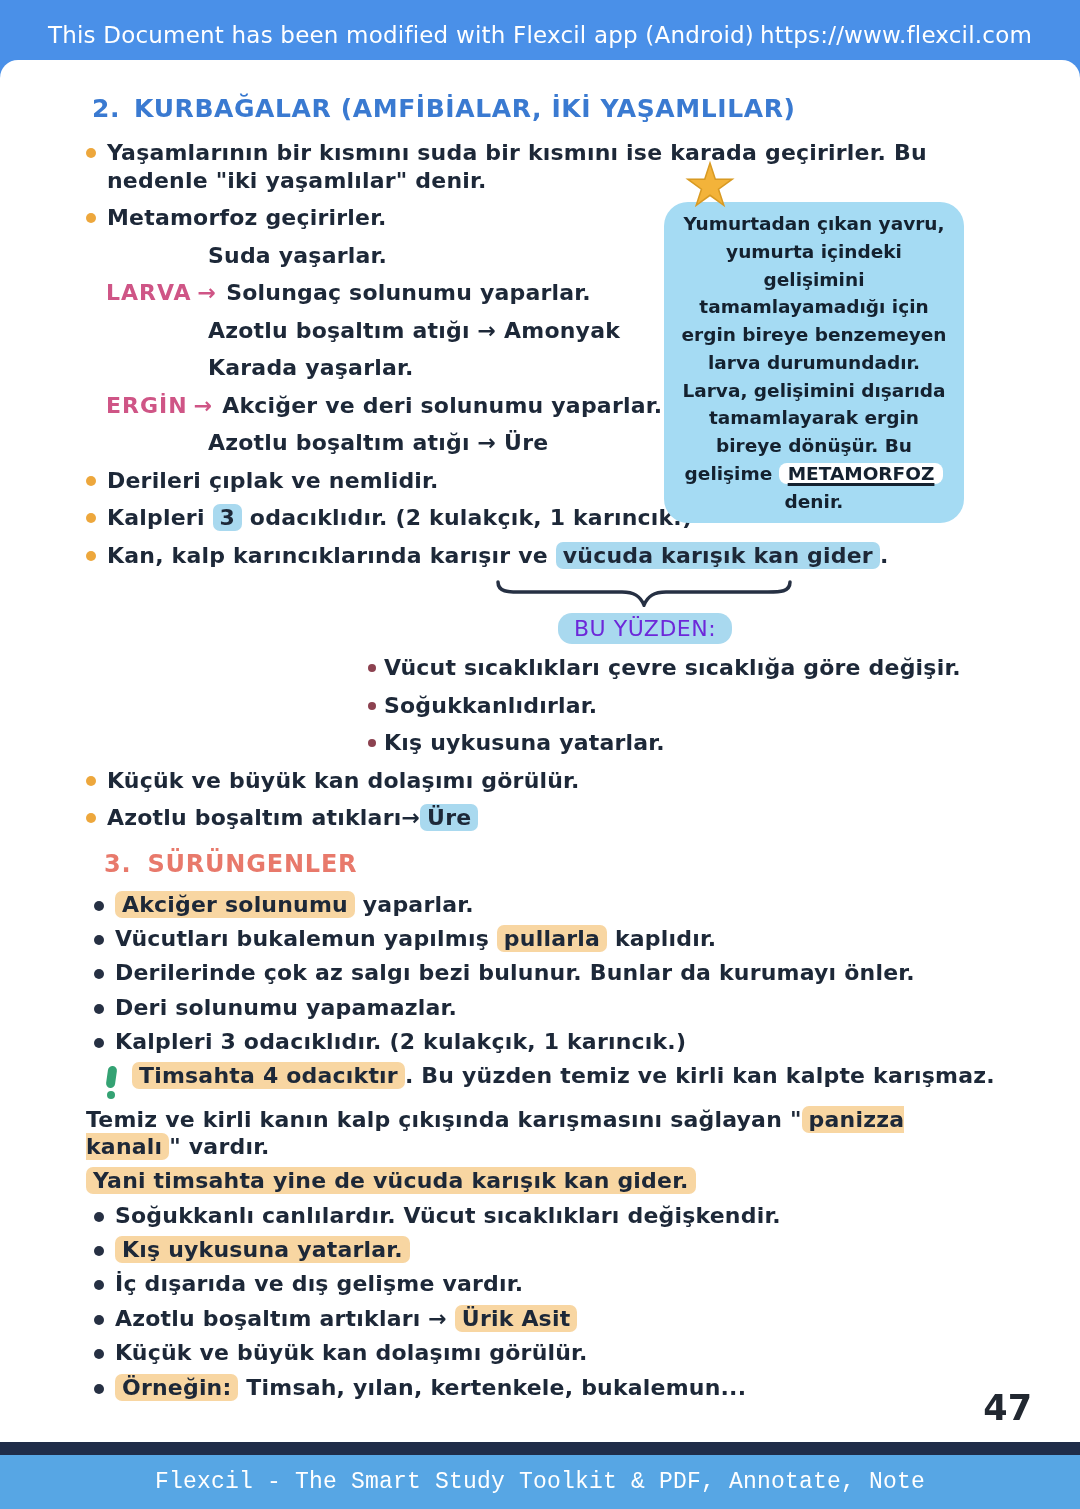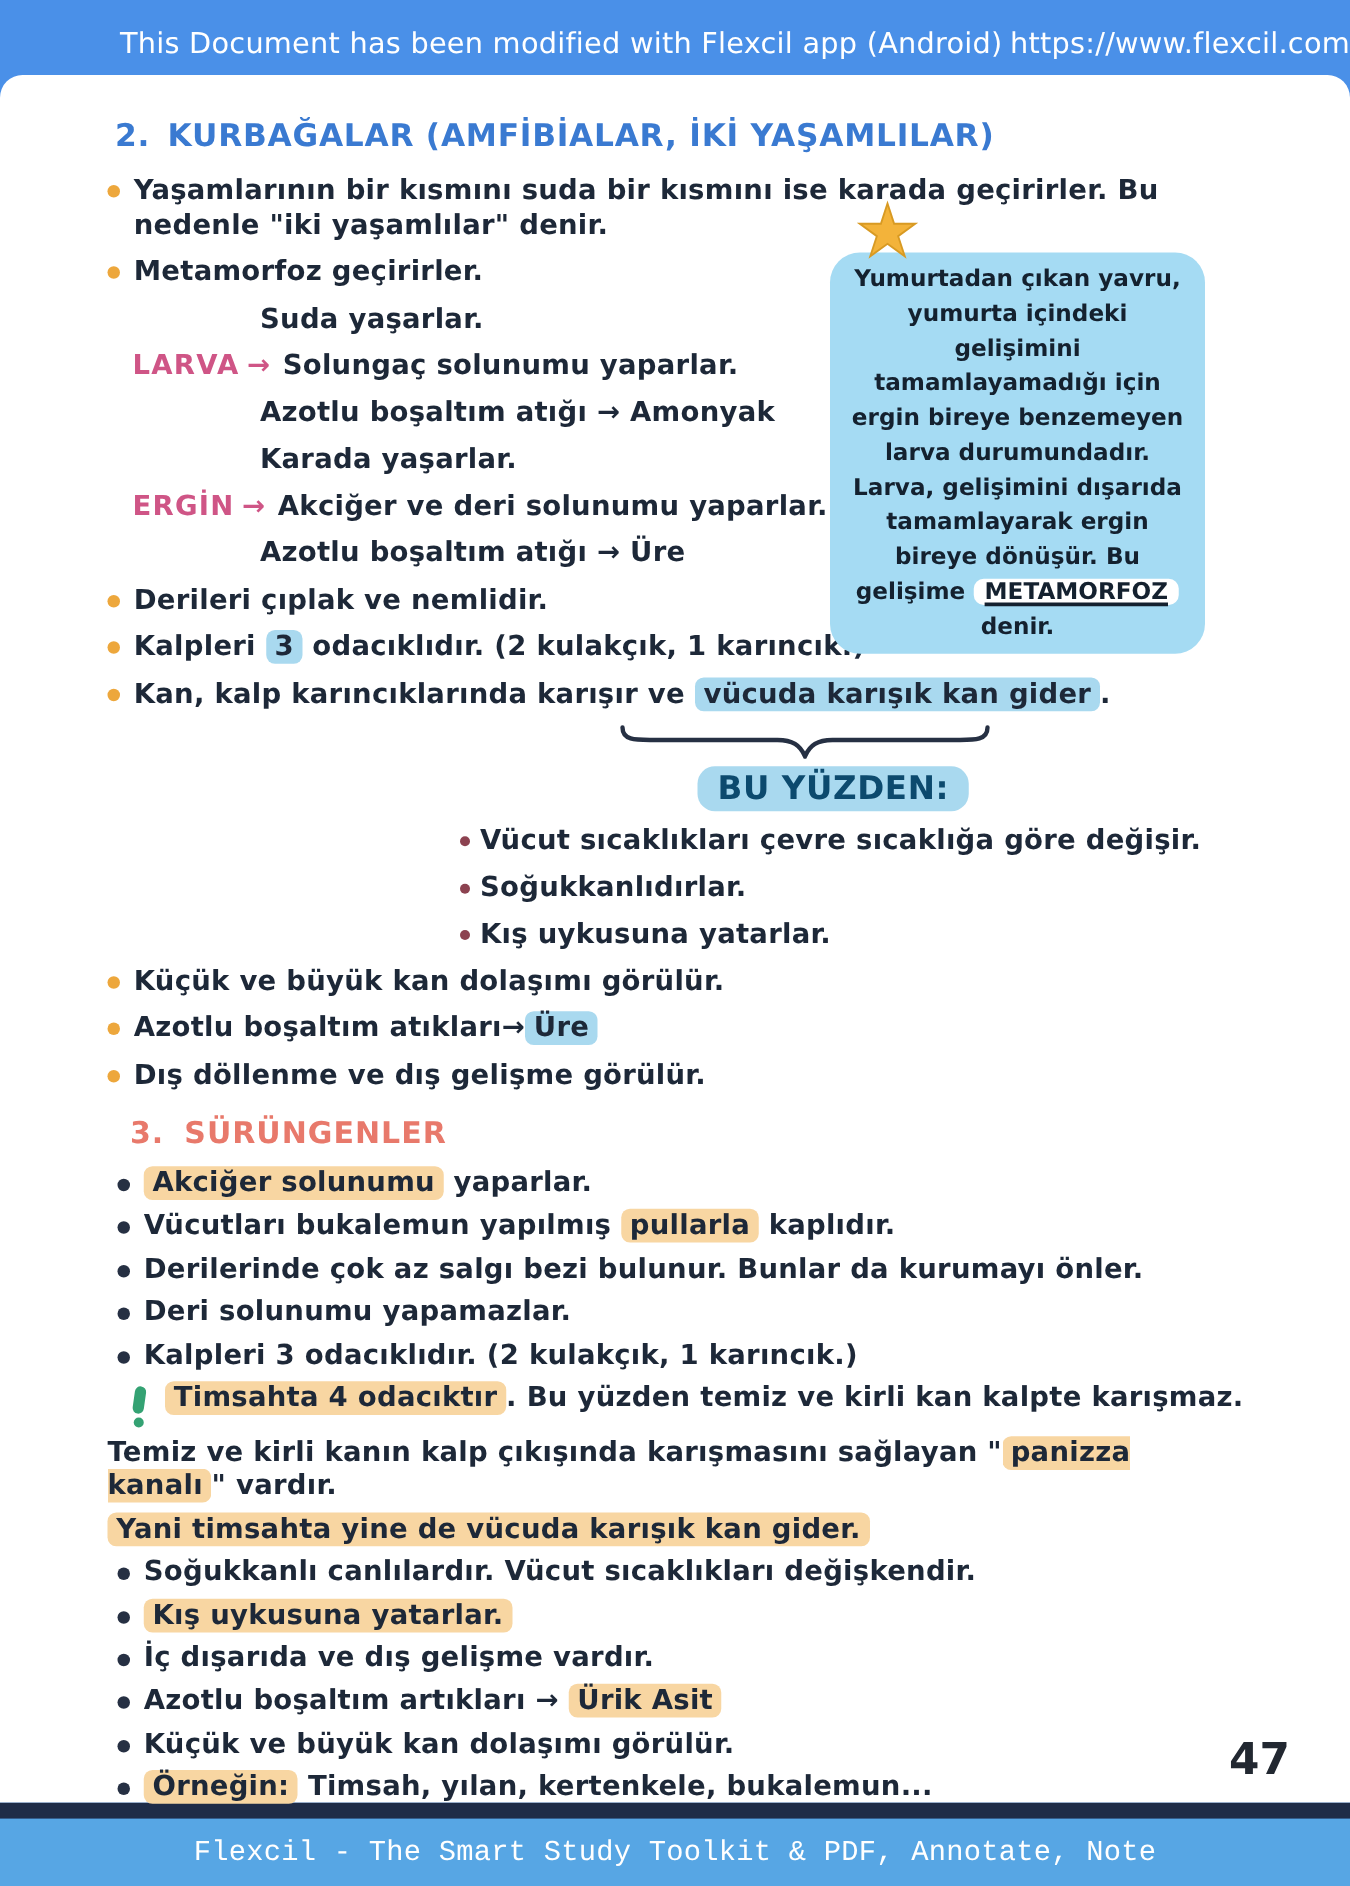--- a/index.html
+++ b/index.html
@@ -5,21 +5,21 @@
   * { margin:0; padding:0; box-sizing:border-box; }
   html,body { width:1080px; }
   body {
     width:1080px; height:1509px;
     background:#4a90e8;
     font-family:"DejaVu Sans", sans-serif;
     position:relative; overflow:hidden;
   }
   .top-banner {
     height:70px; background:#4a90e8;
-    display:flex; align-items:center; justify-content:flex-end;
+    display:flex; align-items:center; justify-content:center;
     color:#ffffff; font-size:23px; font-weight:400; letter-spacing:0.2px;
     gap:6px;
   }
   .top-banner .url { color:#ffffff; }
   .page {
     position:relative; background:#ffffff;
     border-radius:18px 18px 0 0;
     margin-top:-10px; height:1382px;
     padding:34px 56px 0 86px;
   }
@@ -66,21 +66,21 @@
   }
   .star {
     position:absolute; left:684px; top:96px; z-index:2;
     font-size:58px; color:#f3b33a; line-height:1;
     -webkit-text-stroke:1.5px #d89a23;
   }
   .brace-wrap { margin:2px 0 6px 408px; height:28px; }
   .therefore-row { margin:0 0 10px 472px; }
   .therefore {
     display:inline-block; background:#a9d9ef; border-radius:14px;
-    padding:3px 16px; font-size:26px; font-weight:700; color:#0c4a6e;
+    padding:3px 16px; font-size:22px; font-weight:400; color:#6d28d9;
     letter-spacing:0.5px;
   }
   .excl { width:14px; margin:3px 14px 0 18px; display:flex; flex-direction:column; align-items:center; flex:none; }
   .excl .bar { width:9px; height:22px; border-radius:5px; background:#34a273; transform:rotate(8deg); }
   .excl .dot { width:8px; height:8px; border-radius:50%; background:#34a273; margin-top:3px; }
   .pageno {
     position:absolute; right:48px; top:1328px;
     font-size:35px; font-weight:700; color:#222831;
   }
   .dark-strip { height:13px; background:#1f2c48; }
@@ -178,24 +178,20 @@
   </div>
 
   <div class="row" style="margin-top:8px;">
     <span class="bullet b-or"></span>
     <div class="txt"><span>Küçük ve büyük kan dolaşımı görülür.</span></div>
   </div>
   <div class="row">
     <span class="bullet b-or"></span>
     <div class="txt"><span>Azotlu boşaltım atıkları</span><span class="arr">→</span><span class="hlb">Üre</span></div>
   </div>
-  <div class="row">
-    <span class="bullet b-or"></span>
-    <div class="txt"><span>Dış döllenme ve dış gelişme görülür.</span></div>
-  </div>
 
   <div class="sect3">
     <div class="h3">
       <span>3.</span>
       <span>SÜRÜNGENLER</span>
     </div>
 
     <div class="row ind-s3">
       <span class="bullet b-dk"></span>
       <div class="txt"><span class="hlo">Akciğer solunumu</span><span> yaparlar.</span></div>

